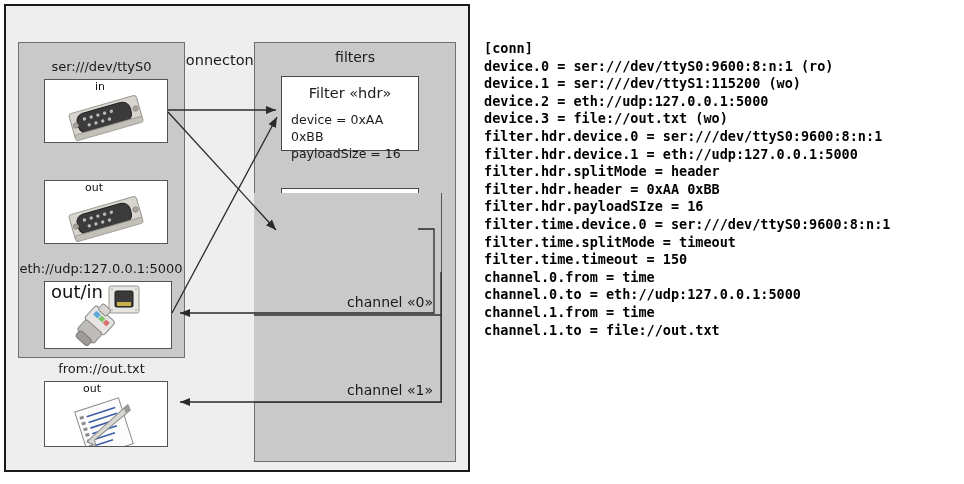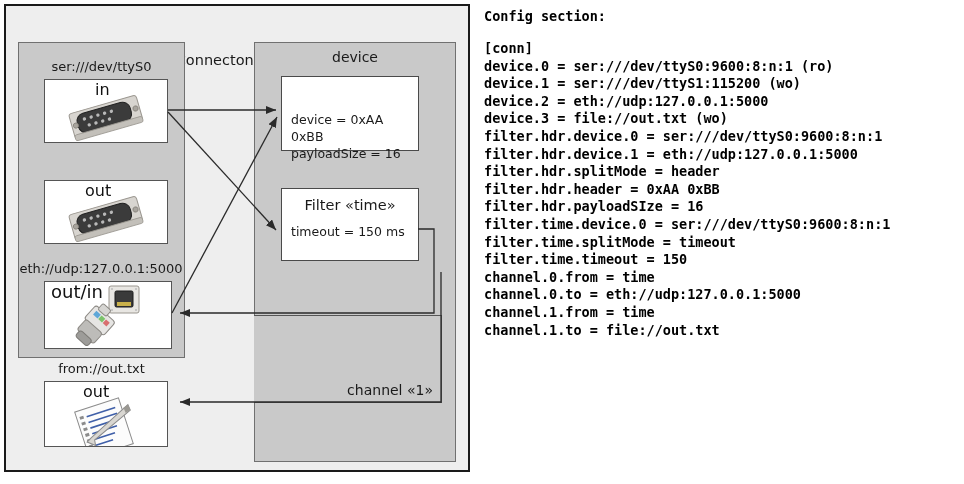--- a/index.html
+++ b/index.html
@@ -19,21 +19,21 @@
   .panel-title{position:absolute;left:0;top:6px;width:100%;text-align:center;
                font-size:14px;color:#1a1a1a;}
 
   .devices-panel{left:18px;top:42px;width:167px;height:316px;}
   .filters-panel{left:254px;top:42px;width:202px;height:420px;}
 
   .dev-label{position:absolute;font-size:13px;color:#1a1a1a;text-align:center;
              white-space:nowrap;}
   .dev-box{position:absolute;background:#ffffff;border:1.5px solid #555555;
            box-sizing:border-box;overflow:hidden;}
-  .dev-word{position:absolute;font-size:16px;color:#111111;white-space:nowrap;}
+  .dev-word{position:absolute;font-size:11px;color:#111111;white-space:nowrap;}
 
   .filter-box{position:absolute;background:#ffffff;border:1.5px solid #4a4a4a;
               box-sizing:border-box;}
   .filter-title{position:absolute;left:0;top:8px;width:100%;text-align:center;
                 font-size:14.5px;color:#1a1a1a;}
   .filter-attrs{position:absolute;left:9px;top:34px;font-size:12.5px;
                 color:#1a1a1a;line-height:17px;}
 
   .channel-box{position:absolute;background:#c9c9c9;border:1.5px solid #555555;
                box-sizing:border-box;}
@@ -164,36 +164,40 @@
         </g>
         <g transform="rotate(35 40 30)">
           <polygon points="40,4 45,7 33,52 37,56 28,58 29,52" fill="#d9d7d2" stroke="#8b8b8b" stroke-width="1"></polygon>
           <polygon points="40,4 45,7 43,12 38,9" fill="#9a9892"></polygon>
         </g>
       </svg>
     </div>
   </div>
 
   <div class="panel filters-panel">
-    <div class="panel-title">device</div>
+    <div class="panel-title">filters</div>
 
     <div class="filter-box" style="left:26px;top:33px;width:138px;height:75px;">
+      <div class="filter-title">Filter «hdr»</div>
       <div class="filter-attrs">
         <div>device = 0xAA 0xBB</div>
         <div>payloadSize = 16</div>
       </div>
     </div>
 
     <div class="filter-box" style="left:26px;top:145px;width:138px;height:73px;">
       <div class="filter-title">Filter «time»</div>
       <div class="filter-attrs">
         <div>timeout = 150 ms</div>
       </div>
     </div>
 
+    <div class="channel-box" style="left:-1px;top:150px;width:188px;height:122px;border-top:none;border-left:none;">
+      <div class="channel-label">channel «0»</div>
+    </div>
 
     <div class="channel-box" style="left:-1px;top:272px;width:188px;height:88px;border-left:none;">
       <div class="channel-label">channel «1»</div>
     </div>
   </div>
 
   <svg id="svg-layer" viewBox="0 0 478 484">
     <defs>
       <marker id="ah" markerWidth="9" markerHeight="9" refX="8" refY="3.2" orient="auto" markerUnits="strokeWidth">
         <path d="M0,0 L8,3.2 L0,6.4 z" fill="#2a2a2a"></path>
@@ -208,15 +212,14 @@
       <line x1="172" y1="313" x2="277" y2="117" marker-end="url(#ah)"></line>
 
       <polyline points="418,229 434,229 434,313 180,313" marker-end="url(#ah)"></polyline>
 
       <polyline points="441,272 441,402 180,402" marker-end="url(#ah)"></polyline>
     </g>
   </svg>
 </div>
 
 <div id="config">
-  <div class="cfg-head">Config section:</div>
   <div class="cfg-body" id="cfg-body"><div>[conn]</div><div>device.0 = ser:///dev/ttyS0:9600:8:n:1 (ro)</div><div>device.1 = ser:///dev/ttyS1:115200 (wo)</div><div>device.2 = eth://udp:127.0.0.1:5000</div><div>device.3 = file://out.txt (wo)</div><div>filter.hdr.device.0 = ser:///dev/ttyS0:9600:8:n:1</div><div>filter.hdr.device.1 = eth://udp:127.0.0.1:5000</div><div>filter.hdr.splitMode = header</div><div>filter.hdr.header = 0xAA 0xBB</div><div>filter.hdr.payloadSIze = 16</div><div>filter.time.device.0 = ser:///dev/ttyS0:9600:8:n:1</div><div>filter.time.splitMode = timeout</div><div>filter.time.timeout = 150</div><div>channel.0.from = time</div><div>channel.0.to = eth://udp:127.0.0.1:5000</div><div>channel.1.from = time</div><div>channel.1.to = file://out.txt</div></div>
 </div>
 
 </body></html>

